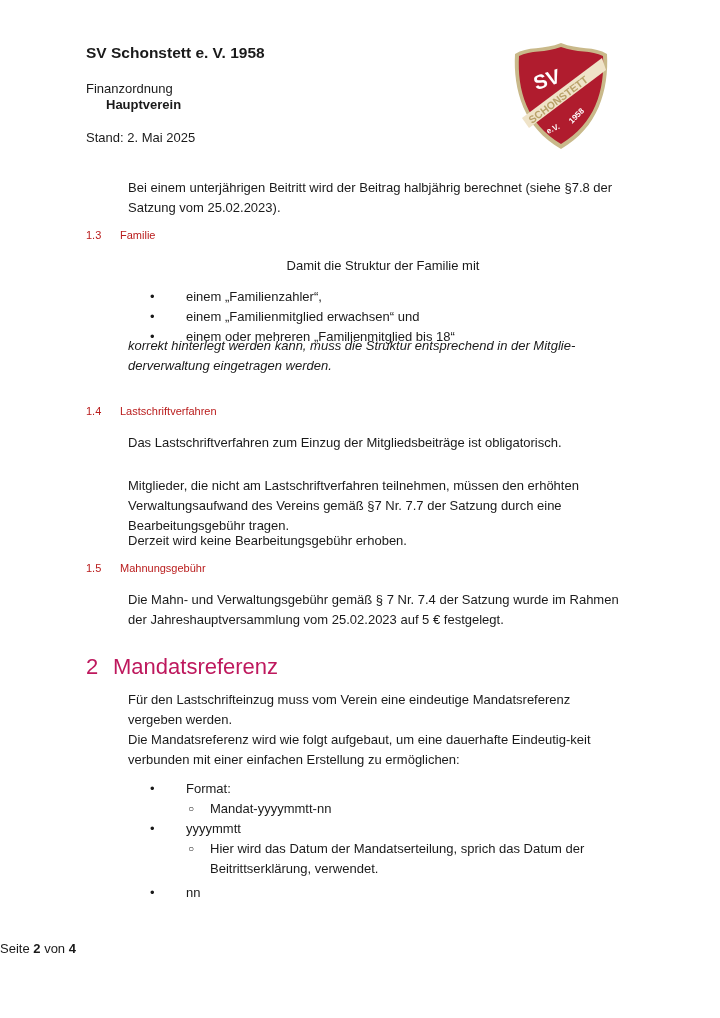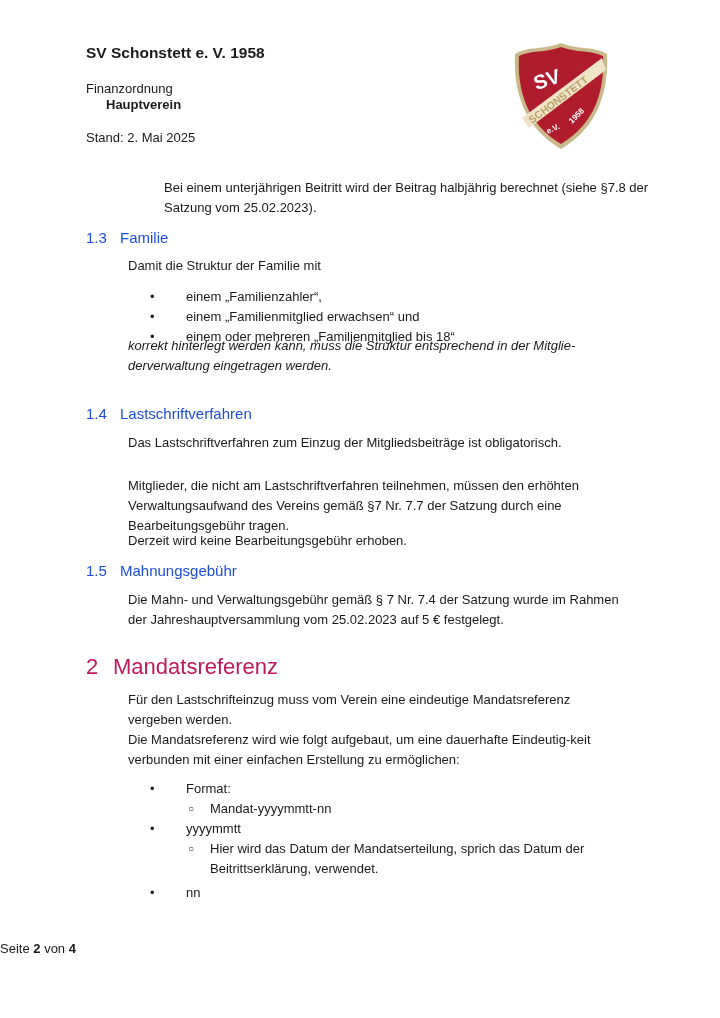--- a/index.html
+++ b/index.html
@@ -8,21 +8,21 @@
     font-family: "Liberation Sans", sans-serif; color: #1a1a1a;
   }
   .page { position: absolute; left: 0; top: 0; width: 692px; height: 1018px; }
   .hdr-title { position: absolute; left: 86px; top: 44px; font-size: 15.5px; font-weight: bold; }
   .hdr-doc { position: absolute; left: 86px; top: 81px; font-size: 13px; line-height: 16px; }
   .hdr-doc .b { font-weight: bold; padding-left: 20px; }
   .hdr-stand { position: absolute; left: 86px; top: 130px; font-size: 13px; }
   .logo { position: absolute; left: 512px; top: 40px; width: 98px; height: 112px; }
 
   .p { position: absolute; left: 128px; width: 510px; font-size: 13px; line-height: 20px; }
-  .h2 { position: absolute; left: 86px; font-size: 15px; color: #1d4ed8; }
+  .h2 { position: absolute; left: 86px; font-size: 11px; color: #b91c1c; }
   .h2 .num { display: inline-block; width: 34px; }
   .h1 { position: absolute; left: 86px; font-size: 22px; color: #be185d; }
   .h1 .num { display: inline-block; width: 27px; }
 
   ul.bl { position: absolute; left: 128px; margin: 0; padding: 0; list-style: none; font-size: 13px; line-height: 20px; }
   ul.bl li { position: relative; padding-left: 58px; }
   ul.bl li .dot { position: absolute; left: 22px; top: 0; }
   ul.sub { margin: 0; padding: 0; list-style: none; }
   ul.sub li { position: relative; padding-left: 24px; }
   ul.sub li .circ { position: absolute; left: 2px; top: 0; font-size: 10px; }
@@ -45,26 +45,26 @@
   <svg class="logo" viewBox="0 0 98 112">
     <path d="M49 3 C66 10 83 6 95 14 C97 50 86 88 49 109 C12 88 1 50 3 14 C15 6 32 10 49 3 Z" fill="#c9b98a"></path>
     <path d="M49 7 C64 13 80 10 91 16 C93 50 83 84 49 104 C15 84 5 50 7 16 C18 10 34 13 49 7 Z" fill="#b01c2e"></path>
     <path d="M10 78 L90 18 L94 30 L17 88 Z" fill="#efe3c8"></path>
     <text x="22" y="48" font-family="Liberation Sans, sans-serif" font-weight="bold" font-size="20" fill="#ffffff" transform="rotate(-18 30 42)">SV</text>
     <text x="20" y="84" font-family="Liberation Sans, sans-serif" font-weight="bold" font-size="10.5" fill="#b9a26a" transform="rotate(-37 20 84)">SCHONSTETT</text>
     <text x="36" y="94" font-family="Liberation Sans, sans-serif" font-weight="bold" font-size="8" fill="#ffffff" transform="rotate(-25 36 94)">e.V.</text>
     <text x="60" y="84" font-family="Liberation Sans, sans-serif" font-weight="bold" font-size="8" fill="#ffffff" transform="rotate(-45 60 84)">1958</text>
   </svg>
 
-  <div class="p" style="top:178px;margin-left:36px;">Bei einem unterjährigen Beitritt wird der Beitrag halbjährig berechnet (siehe §7.8 der Satzung vom 25.02.2023).</div>
+  <div class="p" style="top:178px;">Bei einem unterjährigen Beitritt wird der Beitrag halbjährig berechnet (siehe §7.8 der Satzung vom 25.02.2023).</div>
 
   <div class="h2" style="top:229px;">
     <span class="num">1.3</span><span>Familie</span>
   </div>
-  <div class="p" style="top:256px;">Damit die Struktur der Familie mit</div>
+  <div class="p" style="top:256px;text-align:center;">Damit die Struktur der Familie mit</div>
   <ul class="bl" style="top:287px; width:510px;">
     <li><span class="dot">•</span><span>einem „Familienzahler“,</span></li>
     <li><span class="dot">•</span><span>einem „Familienmitglied erwachsen“ und</span></li>
     <li><span class="dot">•</span><span>einem oder mehreren „Familienmitglied bis 18“</span></li>
   </ul>
   <div class="p" style="top:336px;font-style:italic;">korrekt hinterlegt werden kann, muss die Struktur entsprechend in der Mitglie-derverwaltung eingetragen werden.</div>
 
   <div class="h2" style="top:405px;">
     <span class="num">1.4</span><span>Lastschriftverfahren</span>
   </div>

